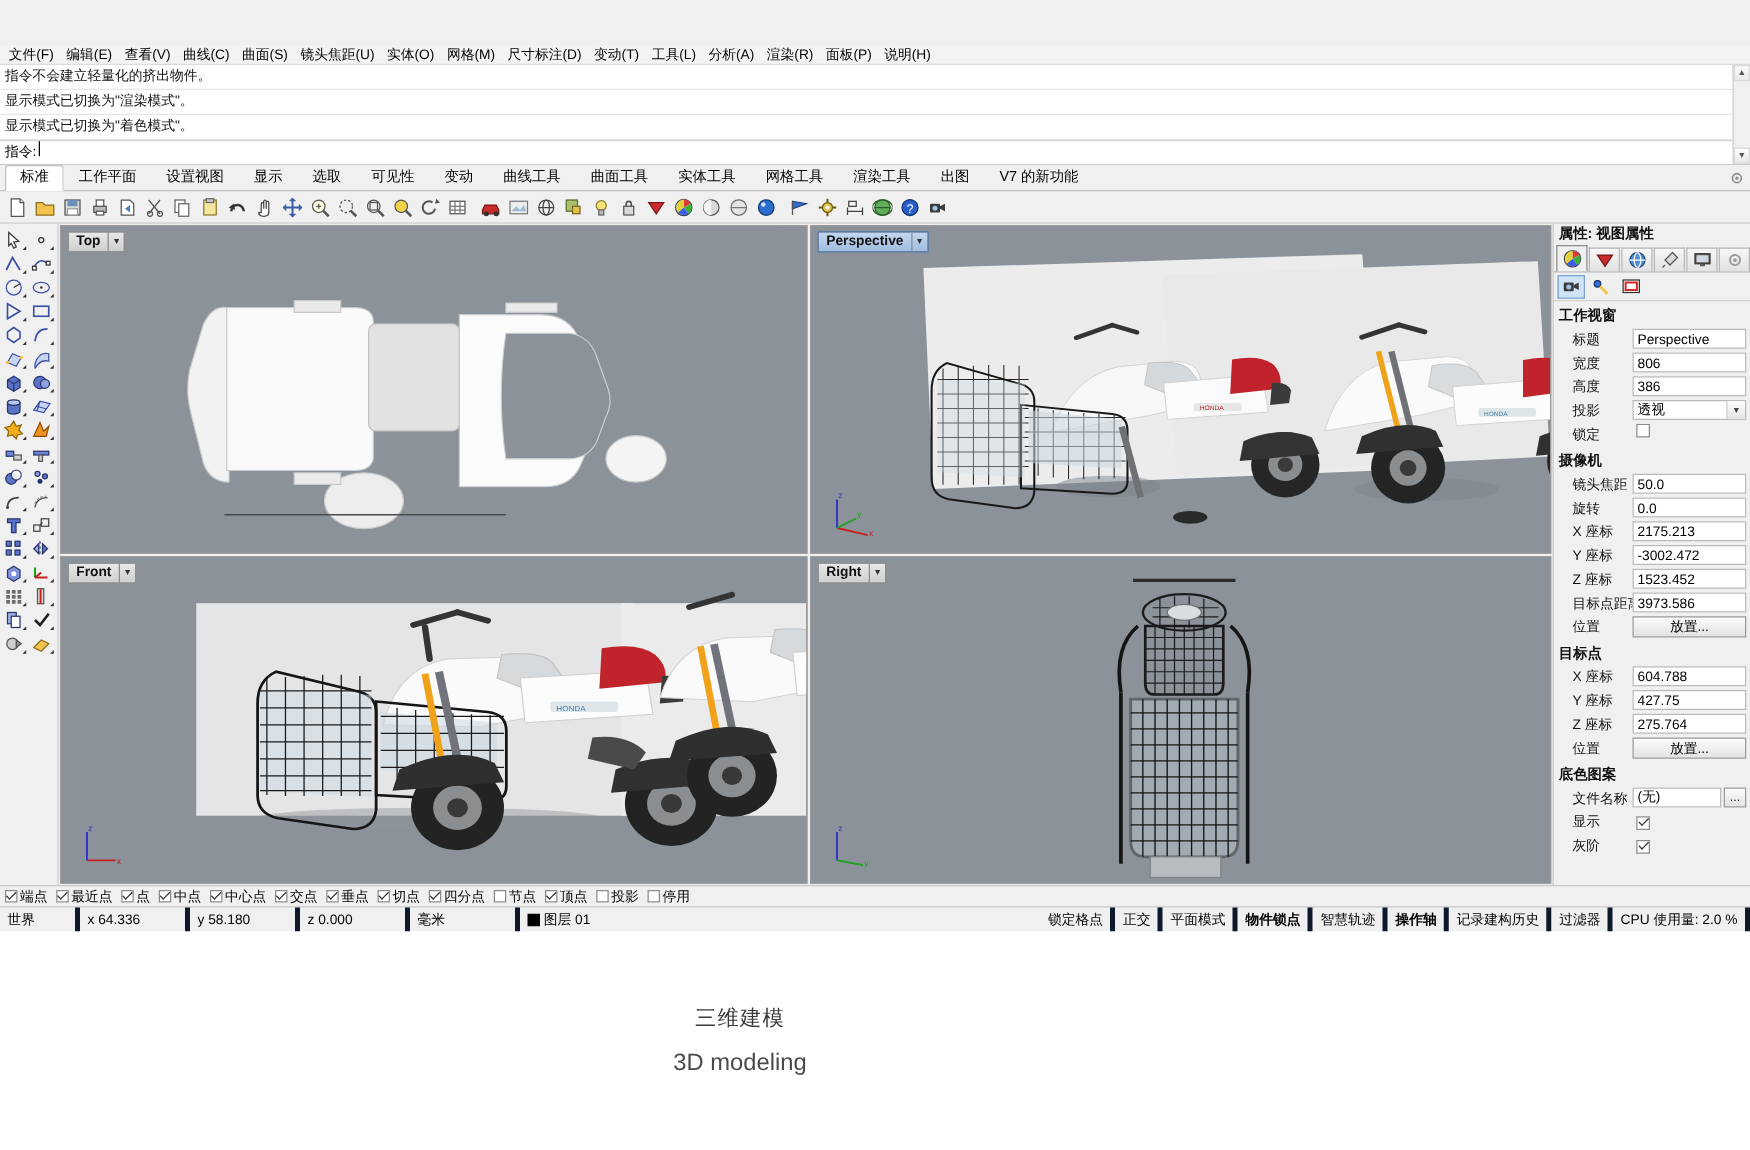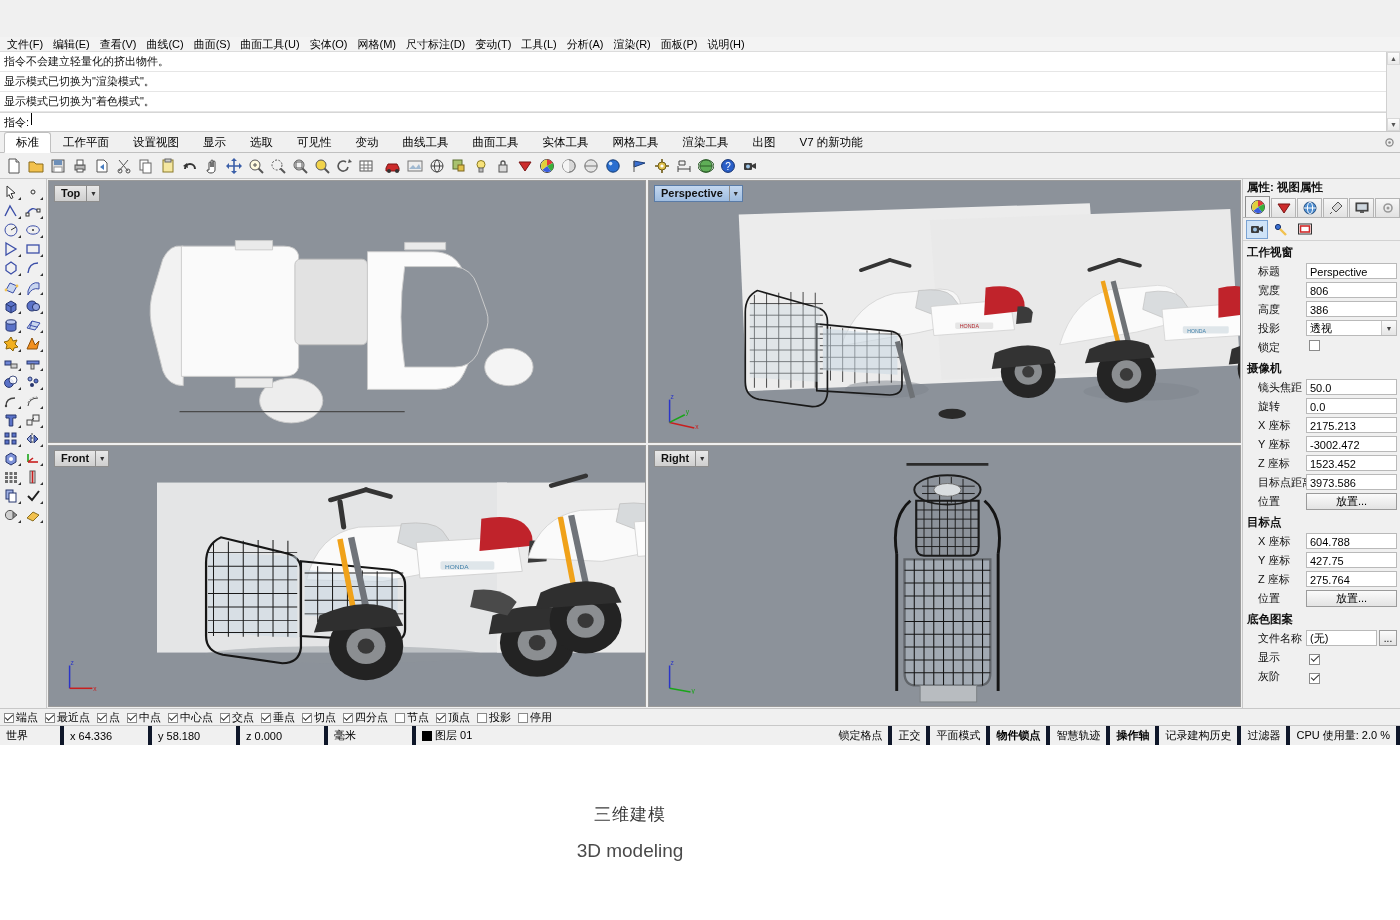--- a/index.html
+++ b/index.html
@@ -67,48 +67,48 @@
   .pcombo .txt{flex:1;line-height:14px;padding-left:3px;font-size:11px;}
   .pcombo .arw{width:14px;border-left:1px solid #c8c8c8;background:linear-gradient(#fcfcfc,#e4e4e4);display:flex;align-items:center;justify-content:center;font-size:7px;color:#444;}
   .pbtn{flex:1;height:17px;border:1px solid #9b9b9b;background:linear-gradient(#fbfbfb,#e3e3e3);display:flex;align-items:center;justify-content:center;font-size:11px;box-sizing:border-box;}
   .cbox{width:11px;height:11px;border:1px solid #8b8b8b;background:#fff;display:inline-flex;align-items:center;justify-content:center;box-sizing:border-box;}
   .cbox.on:after{content:"";display:block;width:7px;height:3px;border-left:1.6px solid #333;border-bottom:1.6px solid #333;transform:rotate(-45deg) translate(1px,-1px);}
   .pfile{flex:1;height:16px;display:flex;}
   .pfile .fn{flex:1;background:#fff;border:1px solid #b9b9b9;line-height:14px;padding-left:3px;font-size:11px;box-sizing:border-box;}
   .pfile .br{width:18px;margin-left:2px;border:1px solid #9b9b9b;background:linear-gradient(#fbfbfb,#e3e3e3);display:flex;align-items:center;justify-content:center;font-size:10px;box-sizing:border-box;}
 
   
-  .osnap{height:16px;background:#f0f0f0;border-top:1px solid #c8c8c8;display:flex;align-items:flex-end;padding-left:4px;gap:0px;}
+  .osnap{height:16px;background:#f0f0f0;border-top:1px solid #c8c8c8;display:flex;align-items:center;padding-left:4px;gap:0px;}
   .osnap .it{display:flex;align-items:center;gap:2px;margin-right:7px;font-size:11px;white-space:nowrap;}
   .osnap .it .cbox{width:10px;height:10px;}
 
   
   .statusbar{height:19px;background:#f0f0f0;border-top:1px solid #c8c8c8;display:flex;align-items:center;font-size:11px;}
   .sb{height:19px;display:flex;align-items:center;padding:0 6px;border-right:4px solid #0f172a;white-space:nowrap;}
   .sb.b{font-weight:bold;}
   .sb.grow{flex:1;border-right:none;}
   .layerswatch{width:10px;height:10px;background:#000;display:inline-block;margin-right:3px;}
 
   
-  .caption{width:1184px;height:175px;background:#fff;display:flex;flex-direction:column;align-items:center;justify-content:center;gap:14px;margin-left:38px;}
+  .caption{width:1184px;height:175px;background:#fff;display:flex;flex-direction:column;align-items:center;justify-content:center;gap:14px;}
   .cap-cn{font-size:17px;color:#3a3a3a;letter-spacing:1px;}
   .cap-en{font-size:19px;color:#4a4a4a;}
 </style>
 </head>
 <body>
 
 <div class="app">
 
   <div class="menubar" id="menubar">
       <div class="menu-item">文件(F)</div>
       <div class="menu-item">编辑(E)</div>
       <div class="menu-item">查看(V)</div>
       <div class="menu-item">曲线(C)</div>
       <div class="menu-item">曲面(S)</div>
-      <div class="menu-item">曲面工具(U)</div>
+      <div class="menu-item">镜头焦距(U)</div>
       <div class="menu-item">实体(O)</div>
       <div class="menu-item">网格(M)</div>
       <div class="menu-item">尺寸标注(D)</div>
       <div class="menu-item">变动(T)</div>
       <div class="menu-item">工具(L)</div>
       <div class="menu-item">分析(A)</div>
       <div class="menu-item">渲染(R)</div>
       <div class="menu-item">面板(P)</div>
       <div class="menu-item">说明(H)</div>
     </div>

